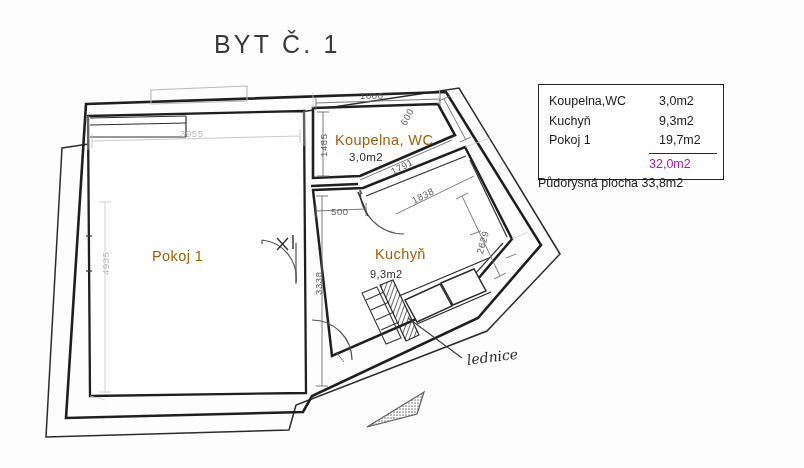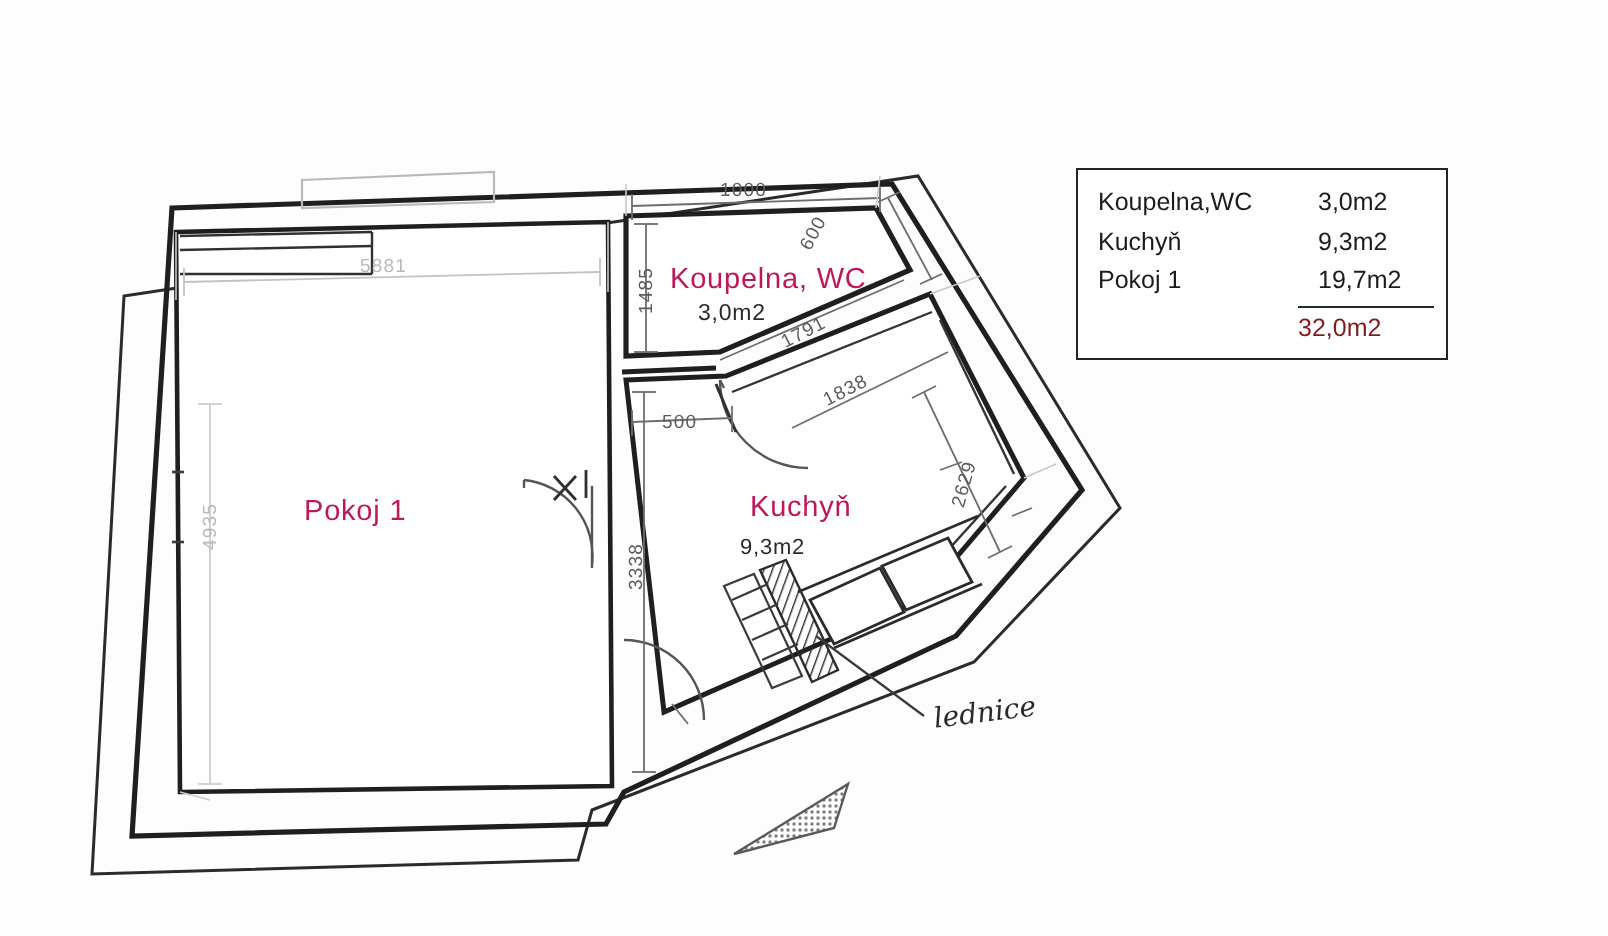--- a/index.html
+++ b/index.html
@@ -36,21 +36,21 @@
   }
   #plan-title {
     left: 214px;
     top: 30px;
     font-size: 25px;
     letter-spacing: 3.2px;
     color: #3a3a3a;
   }
   .room-name {
     font-size: 14.5px;
-    color: #be185d;
+    color: #a16207;
   }
   .room-area {
     font-size: 11.5px;
     color: #2b2b2b;
   }
   #room-name-pokoj  { left: 152px; top: 248px; }
   #room-name-koupelna { left: 335px; top: 132px; }
   #room-area-koupelna { left: 349px; top: 151px; }
   #room-name-kuchyn { left: 375px; top: 246px; }
   #room-area-kuchyn { left: 370px; top: 268px; font-size: 11px; }
@@ -110,21 +110,21 @@
     top: 68px;
     width: 68px;
     height: 0;
     border-top: 1.3px solid #2a2a2a;
   }
   #legend-total {
     position: absolute;
     left: 110px;
     top: 72px;
     font-size: 12.5px;
-    color: #7f1d1d;
+    color: #a21caf;
   }
   #legend-footer {
     position: absolute;
     left: 538px;
     top: 176px;
     font-size: 12.5px;
     color: #1c1c1c;
   }
   #annot-lednice {
     position: absolute;
@@ -293,31 +293,32 @@
 
     <g>
       <path d="M 367,427 L 424,392 L 417,414 Z" fill="url(#stipple)" stroke="#5a5a5a" stroke-width="1.2"></path>
     </g>
 
     <g fill="none" stroke="#3a3a3a" stroke-width="1.1">
       <path d="M 408,318 L 462,358"></path>
     </g>
   </svg>
 
+  <div class="lbl" id="plan-title">BYT Č. 1</div>
 
   <div class="lbl room-name" id="room-name-pokoj">Pokoj 1</div>
 
   <div class="lbl room-name" id="room-name-koupelna">Koupelna, WC</div>
   <div class="lbl room-area" id="room-area-koupelna">3,0m2</div>
 
   <div class="lbl room-name" id="room-name-kuchyn">Kuchyň</div>
   <div class="lbl room-area" id="room-area-kuchyn">9,3m2</div>
 
   <div class="lbl dim" id="dim-top-2200">1000</div>
-  <div class="lbl dim faint" id="dim-pokoj-w">5881</div>
+  <div class="lbl dim faint" id="dim-pokoj-w">3955</div>
   <div class="lbl dim faint rot90" id="dim-pokoj-h">4935</div>
   <div class="lbl dim rot90" id="dim-koupelna-h">1485</div>
   <div class="lbl dim rot-n62" id="dim-koupelna-d">600</div>
   <div class="lbl dim rot-n27" id="dim-1791">1791</div>
   <div class="lbl dim rot-n27" id="dim-1838">1838</div>
   <div class="lbl dim" id="dim-920">500</div>
   <div class="lbl dim rot90" id="dim-3338">3338</div>
   <div class="lbl dim rot-n74" id="dim-2629">2629</div>
 
   <div id="annot-lednice">lednice</div>
@@ -334,14 +335,15 @@
       </div>
       <div class="legend-row">
         <span class="lg-name">Pokoj 1</span>
         <span class="lg-val">19,7m2</span>
       </div>
     </div>
     <div id="legend-rule"></div>
     <div id="legend-total">32,0m2</div>
   </div>
 
+  <div id="legend-footer">Půdorysná plocha 33,8m2</div>
 
 </div>
 
 </body></html>

